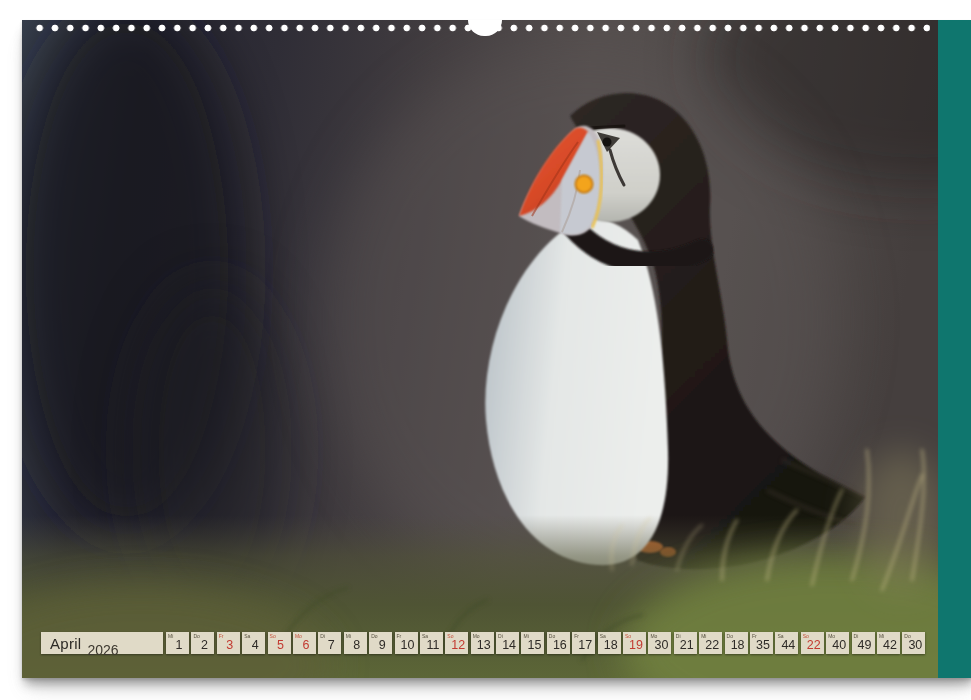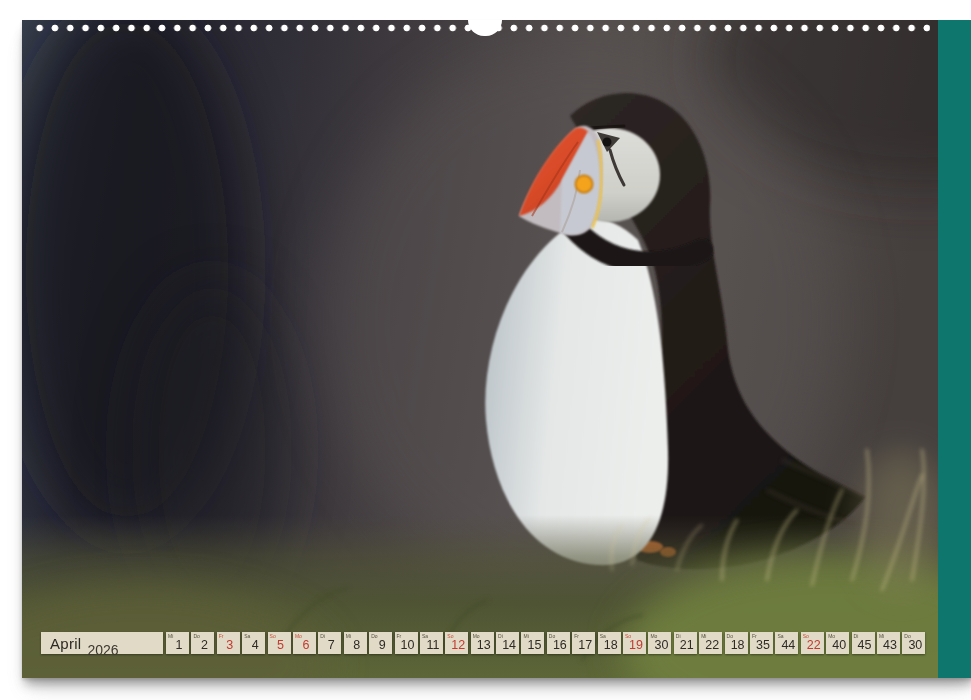--- a/index.html
+++ b/index.html
@@ -294,25 +294,25 @@
         <div class="cell red">
           <span class="wd">So</span>
           <span class="num">22</span>
         </div>
         <div class="cell">
           <span class="wd">Mo</span>
           <span class="num">40</span>
         </div>
         <div class="cell">
           <span class="wd">Di</span>
-          <span class="num">45</span>
-        </div>
-        <div class="cell">
-          <span class="wd">Mi</span>
-          <span class="num">43</span>
+          <span class="num">49</span>
+        </div>
+        <div class="cell">
+          <span class="wd">Mi</span>
+          <span class="num">42</span>
         </div>
         <div class="cell">
           <span class="wd">Do</span>
           <span class="num">30</span>
         </div>
       </div>
   </div>
 
 </div>
 

